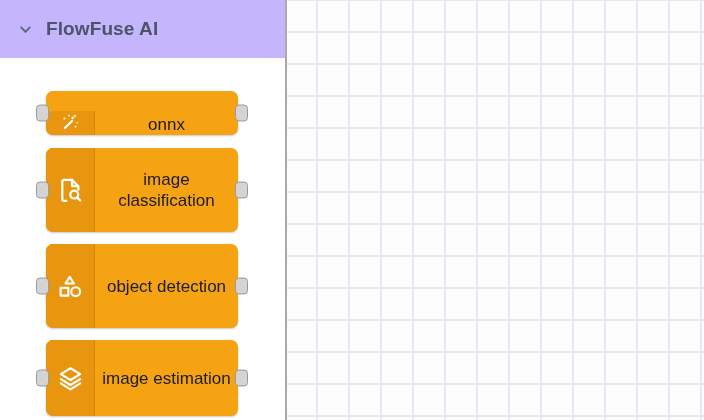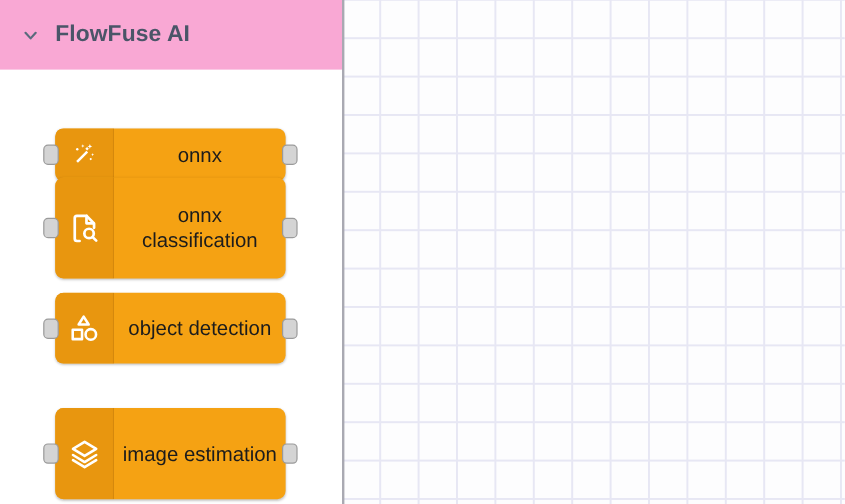--- a/index.html
+++ b/index.html
@@ -10,21 +10,21 @@
   }
   #app{position:relative;width:704px;height:420px;}
 
   
   #sidebar{
     position:absolute;left:0;top:0;width:285px;height:420px;
     background:#ffffff;overflow:hidden;
   }
   #palette-header{
     position:absolute;left:0;top:0;width:285px;height:58px;
-    background:#f9a8d4;
+    background:#c4b5fd;
     display:flex;align-items:center;
   }
   #chevron{
     width:26px;height:26px;margin-left:12px;margin-right:8px;
     display:flex;align-items:center;justify-content:center;flex:0 0 auto;
   }
   #chevron svg{display:block;}
   #palette-title{
     font-size:19px;font-weight:bold;color:#4a5568;letter-spacing:.1px;
     white-space:nowrap;
@@ -90,21 +90,21 @@
 
     <div id="palette-header">
       <span id="chevron">
         <svg width="17" height="17" viewBox="0 0 24 24" fill="none" stroke="#5a6b7d" stroke-width="2.6" stroke-linecap="round" stroke-linejoin="round">
           <polyline points="6 9 12 15.5 18 9"></polyline>
         </svg>
       </span>
       <span id="palette-title">FlowFuse AI</span>
     </div>
 
-    <div class="node" style="top:107px;height:44px;">
+    <div class="node" style="top:91px;height:44px;align-items:flex-end;">
       <span class="port in"></span>
       <div class="node-icon-zone">
         <svg width="24" height="24" viewBox="0 0 24 24" fill="#ffffff">
           <path d="M13.1 7.0 l1.45 -1.45 l1.5 1.5 l-1.45 1.45 z"></path>
           <path d="M14.0 8.6 l1.45 1.45 l-8.5 8.5 l-1.45 -1.45 z"></path>
           <path d="M16.9 3.0 l.55 1.5 l1.5 .55 l-1.5 .55 l-.55 1.5 l-.55 -1.5 l-1.5 -.55 l1.5 -.55 z"></path>
           <path d="M11.0 3.3 l.4 1.05 l1.05 .4 l-1.05 .4 l-.4 1.05 l-.4 -1.05 l-1.05 -.4 l1.05 -.4 z"></path>
           <path d="M19.2 10.6 l.35 .95 l.95 .35 l-.95 .35 l-.35 .95 l-.35 -.95 l-.95 -.35 l.95 -.35 z"></path>
           <circle cx="6.4" cy="7.4" r="1.0"></circle>
           <circle cx="17.6" cy="15.6" r="0.85"></circle>
@@ -118,25 +118,25 @@
       <span class="port in"></span>
       <div class="node-icon-zone">
         <svg width="27" height="27" viewBox="0 0 24 24" fill="none" stroke="#ffffff" stroke-width="2" stroke-linecap="round" stroke-linejoin="round">
           <path d="M13.5 2.6 H6.3 a1.6 1.6 0 0 0 -1.6 1.6 v15.4 a1.6 1.6 0 0 0 1.6 1.6 h2.0"></path>
           <path d="M13.5 2.6 L19.0 8.2 v3.2"></path>
           <path d="M13.4 2.9 v5.2 h5.2"></path>
           <circle cx="15.3" cy="15.6" r="3.5"></circle>
           <line x1="18.0" y1="18.3" x2="20.6" y2="20.9"></line>
         </svg>
       </div>
-      <div class="node-label">onnx classification</div>
+      <div class="node-label">image classification</div>
       <span class="port out"></span>
     </div>
 
-    <div class="node" style="top:244px;height:59px;">
+    <div class="node" style="top:244px;height:84px;">
       <span class="port in"></span>
       <div class="node-icon-zone">
         <svg width="27" height="27" viewBox="0 0 24 24" fill="none" stroke="#ffffff" stroke-width="1.9" stroke-linejoin="round">
           <path d="M11.3 3.4 L15.0 9.3 H7.6 Z"></path>
           <rect x="3.2" y="13.2" width="6.9" height="6.9"></rect>
           <circle cx="16.6" cy="16.6" r="3.9"></circle>
         </svg>
       </div>
       <div class="node-label">object detection</div>
       <span class="port out"></span>

